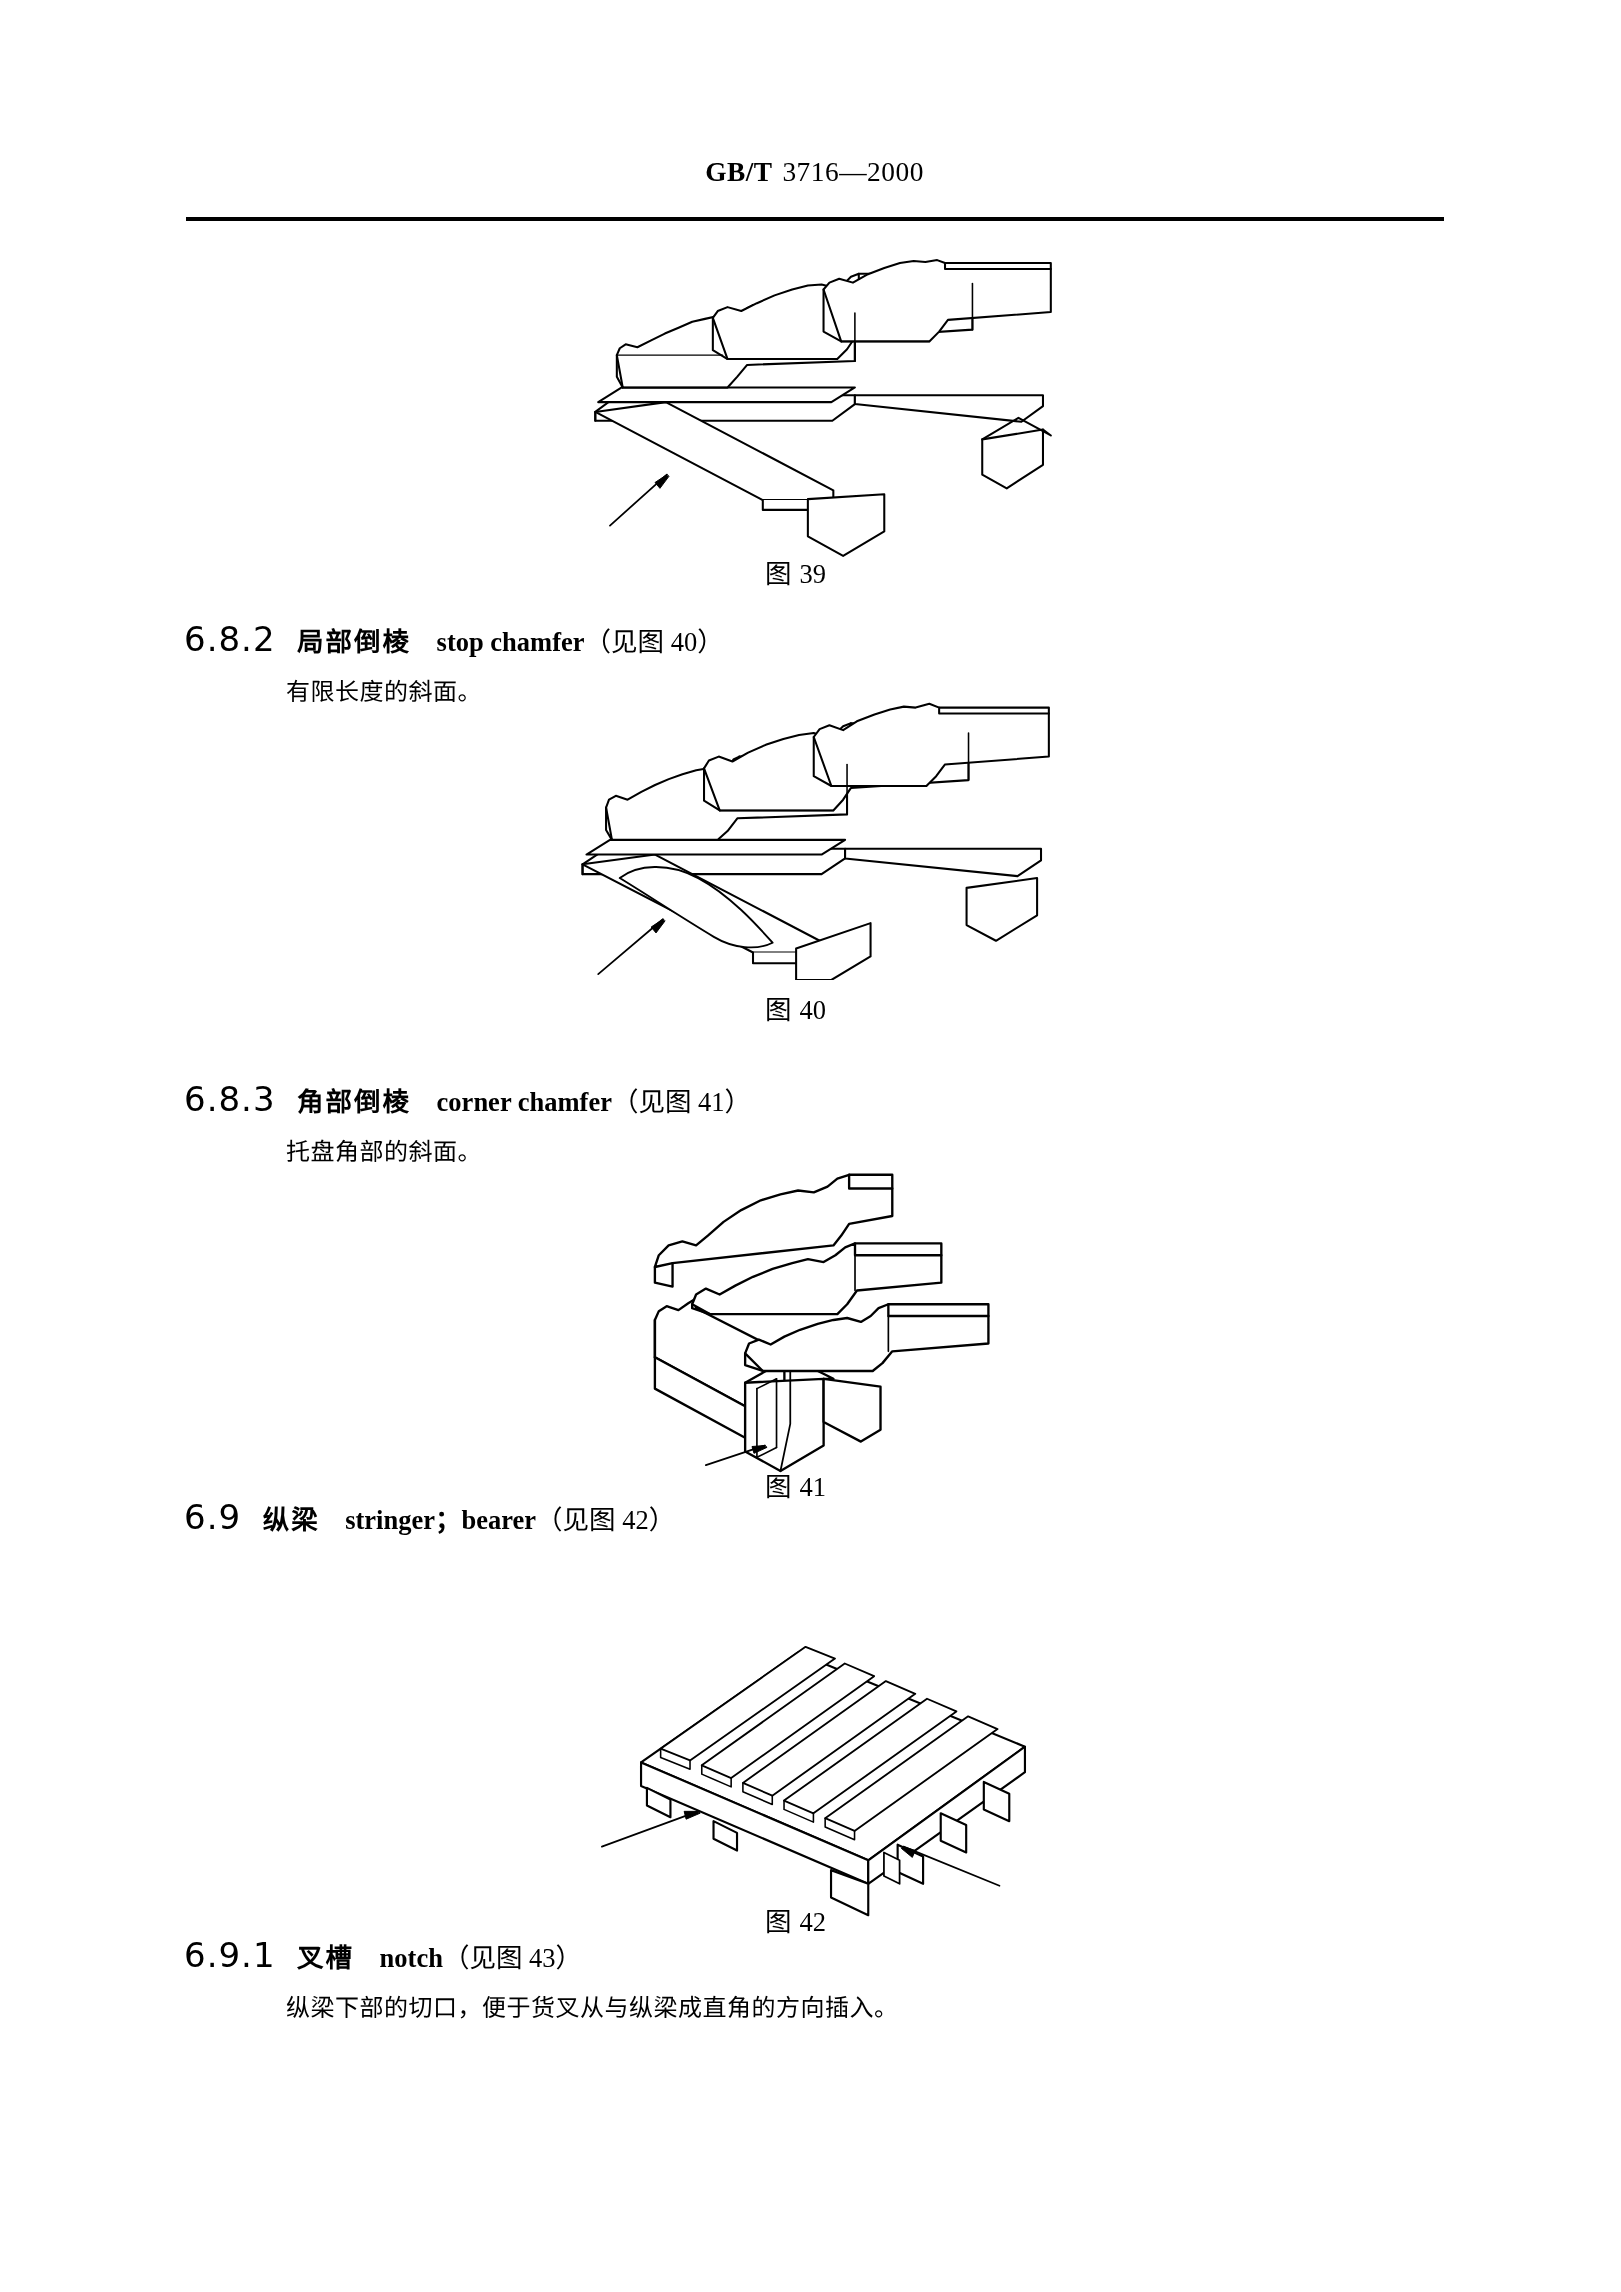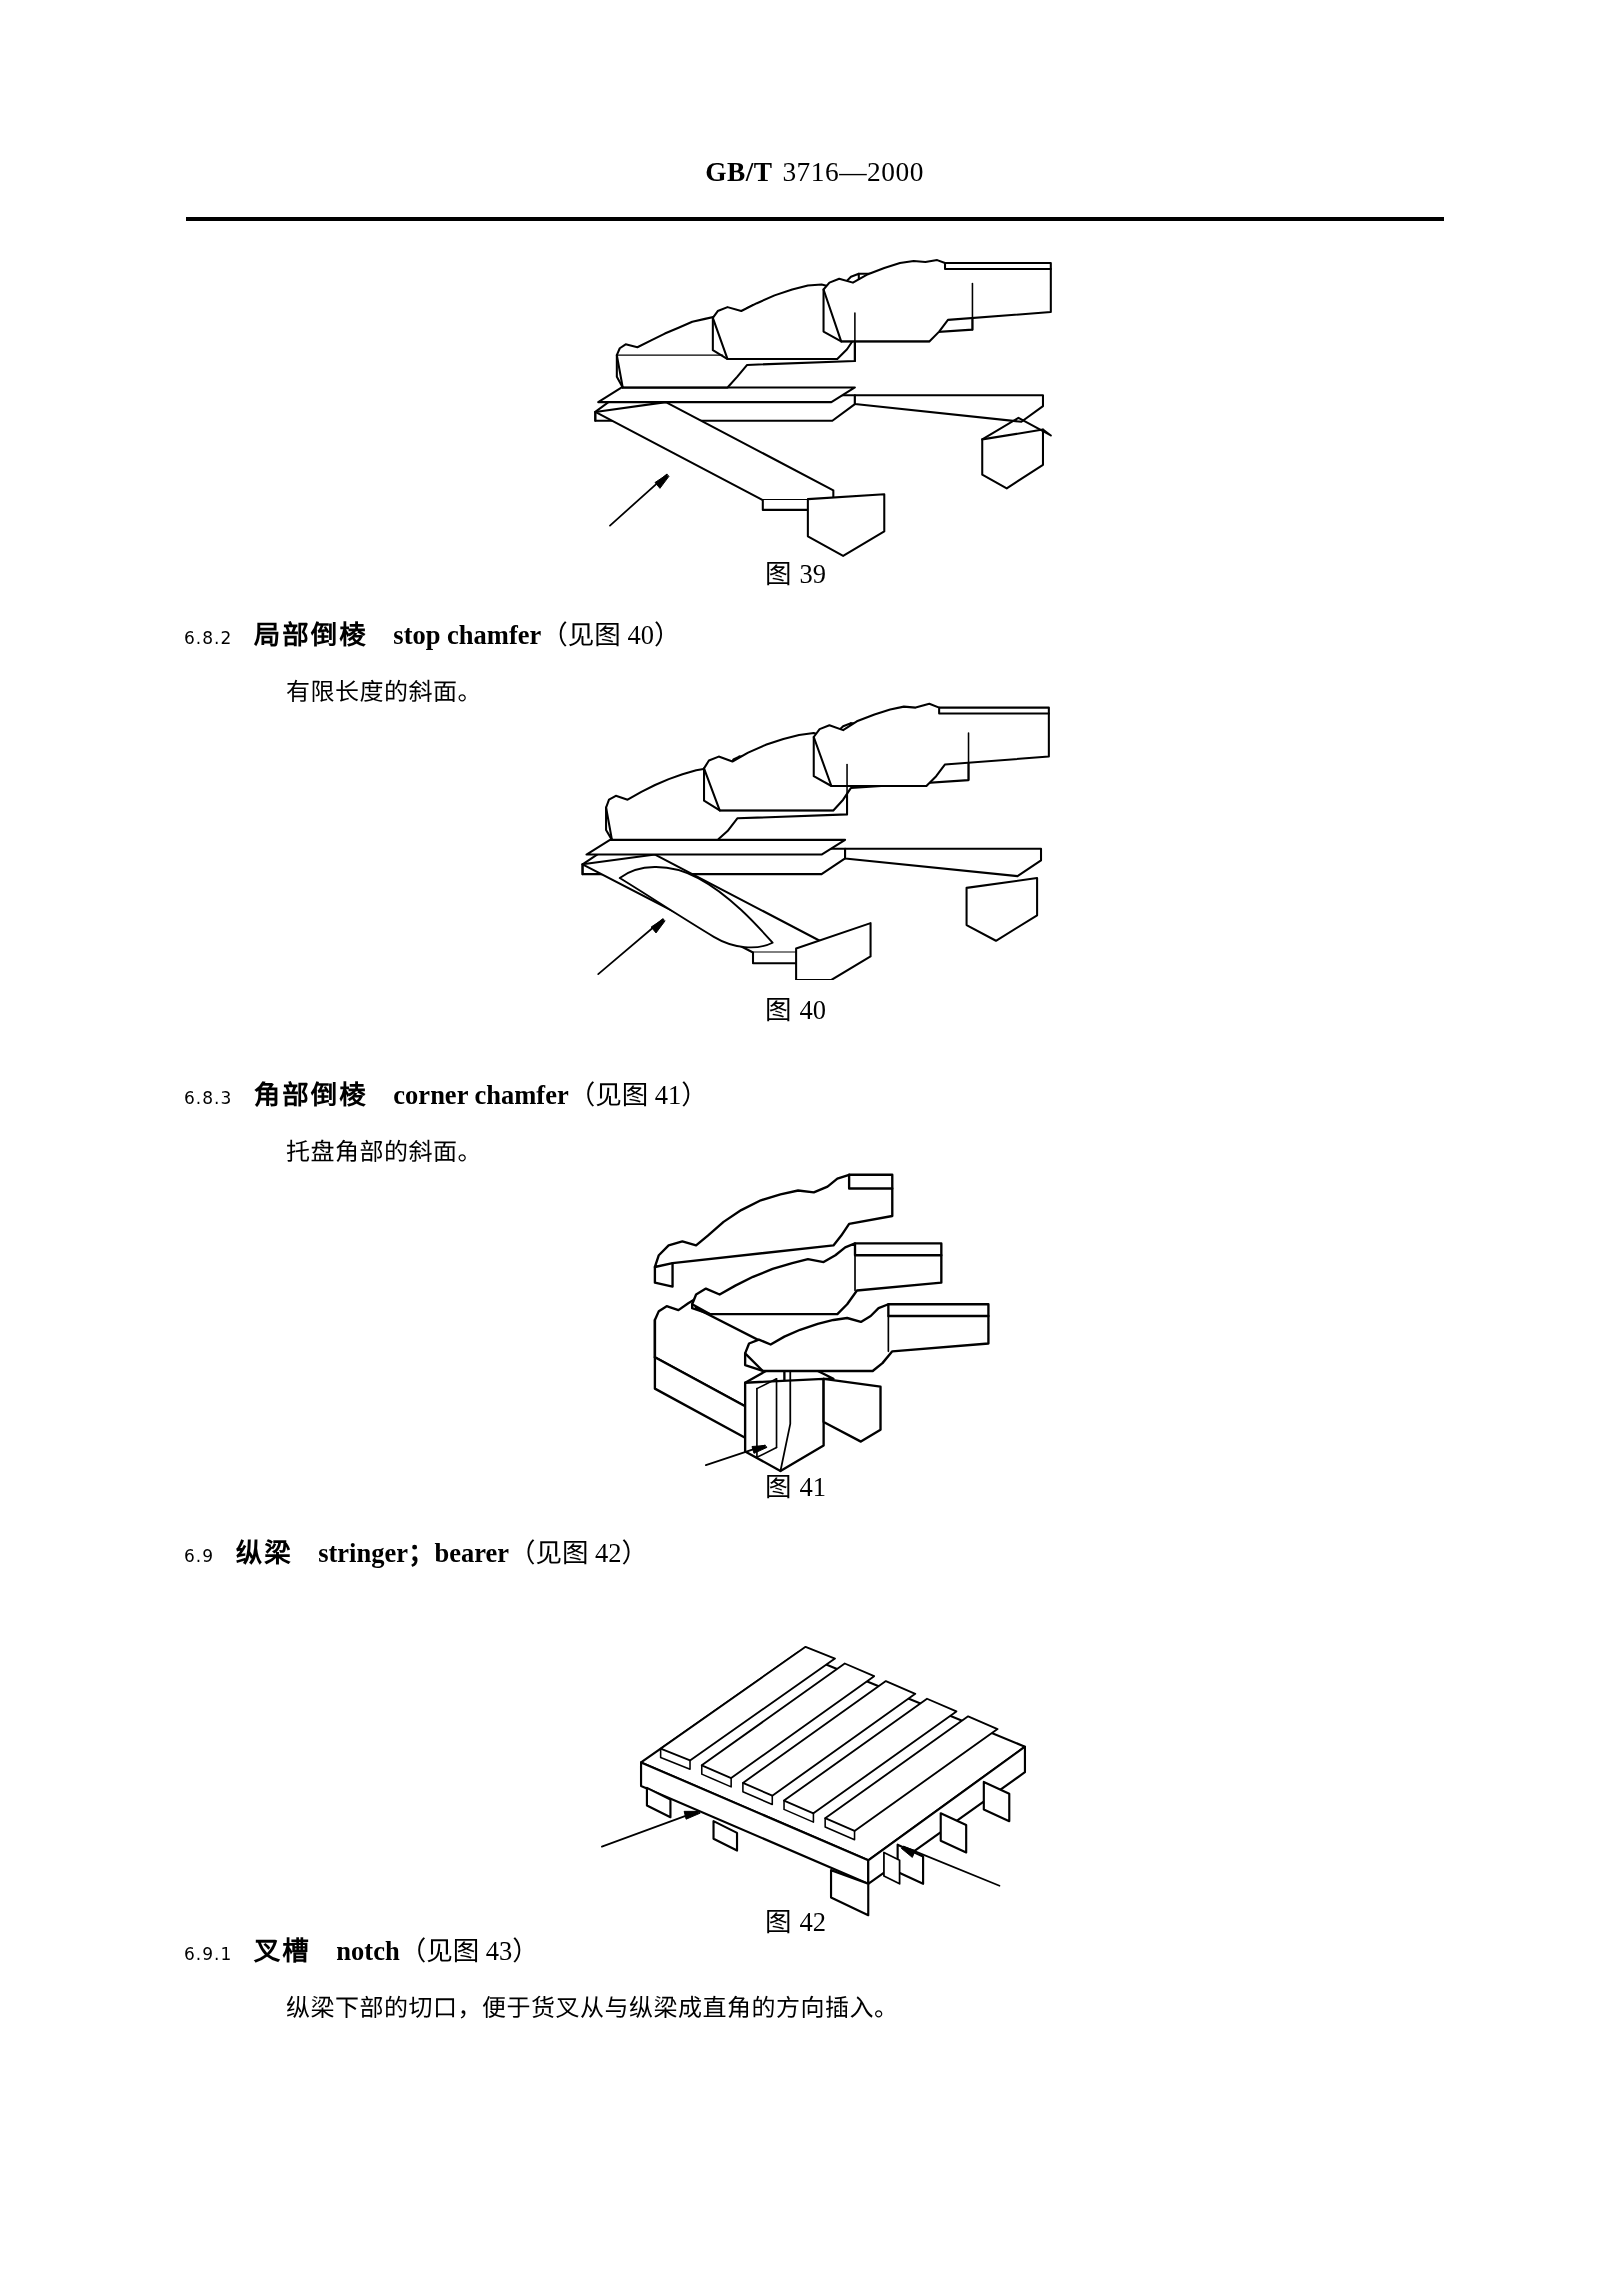--- a/index.html
+++ b/index.html
@@ -51,21 +51,21 @@
 
   
   .clause {
     position: absolute;
     font-size: 26.5px;
     line-height: 1.0;
     white-space: nowrap;
   }
   .clause .num {
     font-family: "DejaVu Sans", "Liberation Sans", sans-serif;
-    font-size: 17px;
+    font-size: 34px;
     letter-spacing: 1px;
   }
   .clause .term-cn {
     font-weight: bold;
     margin-left: 21.6px;
     letter-spacing: 2px;
   }
   .clause .term-en {
     font-weight: bold;
     margin-left: 25.5px;
@@ -292,21 +292,21 @@
       <path d="M262 96 L262 132" stroke-width="1.7"></path>
 
       <path d="M110 310 L170 290" stroke-width="1.8"></path>
       <path d="M170 290 L157 291 L159 298 L172 292 Z" fill="#000" stroke-width="1"></path>
     </svg>
   </figure>
   <div class="fig-caption" style="left:765px; top:1465px;">
     <span>图</span><span class="fig-no">41</span>
   </div>
 
-  <div class="clause" style="left:184px; top:1500px;margin-top:40px;">
+  <div class="clause" style="left:184px; top:1500px;">
     <span class="num">6.9</span><span class="term-cn">纵梁</span><span class="term-en">stringer；bearer</span><span class="ref">（见图 42）</span>
   </div>
 
   <figure class="figure" id="fig42" style="left:588px; top:1639px;">
     <svg width="490" height="284" viewBox="0 0 500 290" fill="none" stroke="#000" stroke-width="2.2" stroke-linejoin="round" stroke-linecap="round" aria-hidden="true">
 
       <path d="M54 126 L214 14 L446 110 L286 226 Z" fill="#fff"></path>
 
       <path d="M54 126 L54 150 L286 250 L286 226 Z" fill="#fff"></path>
 

